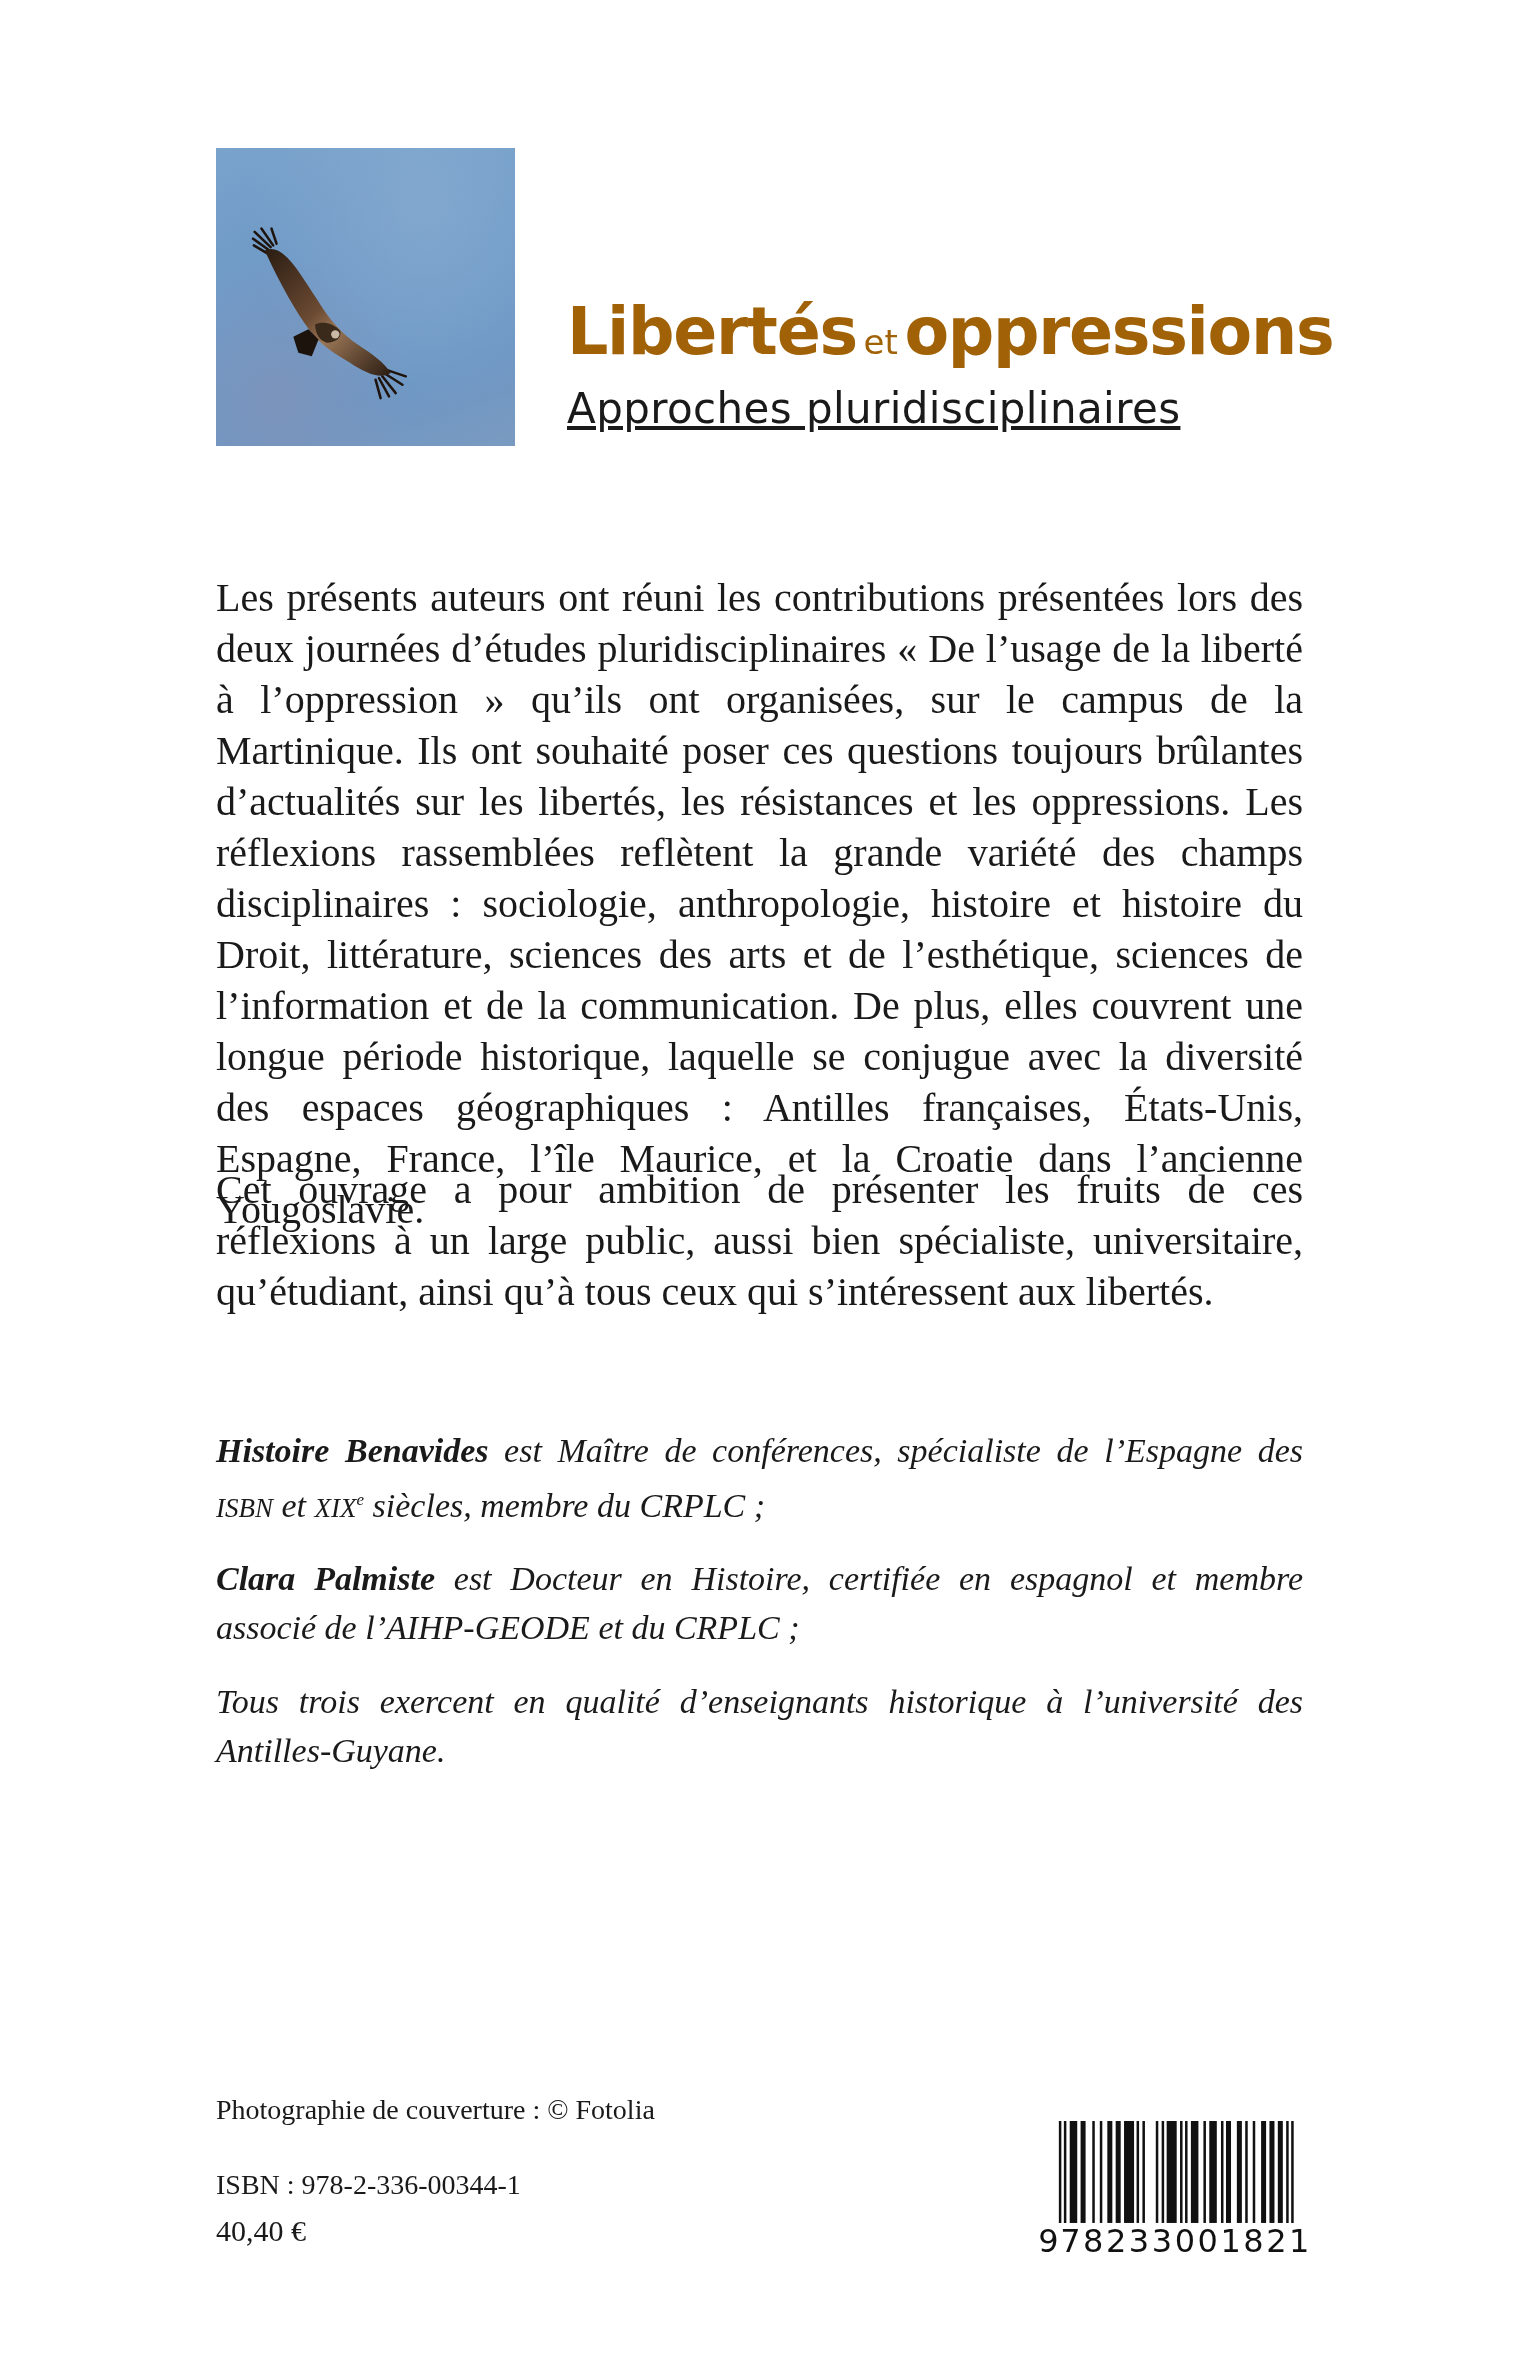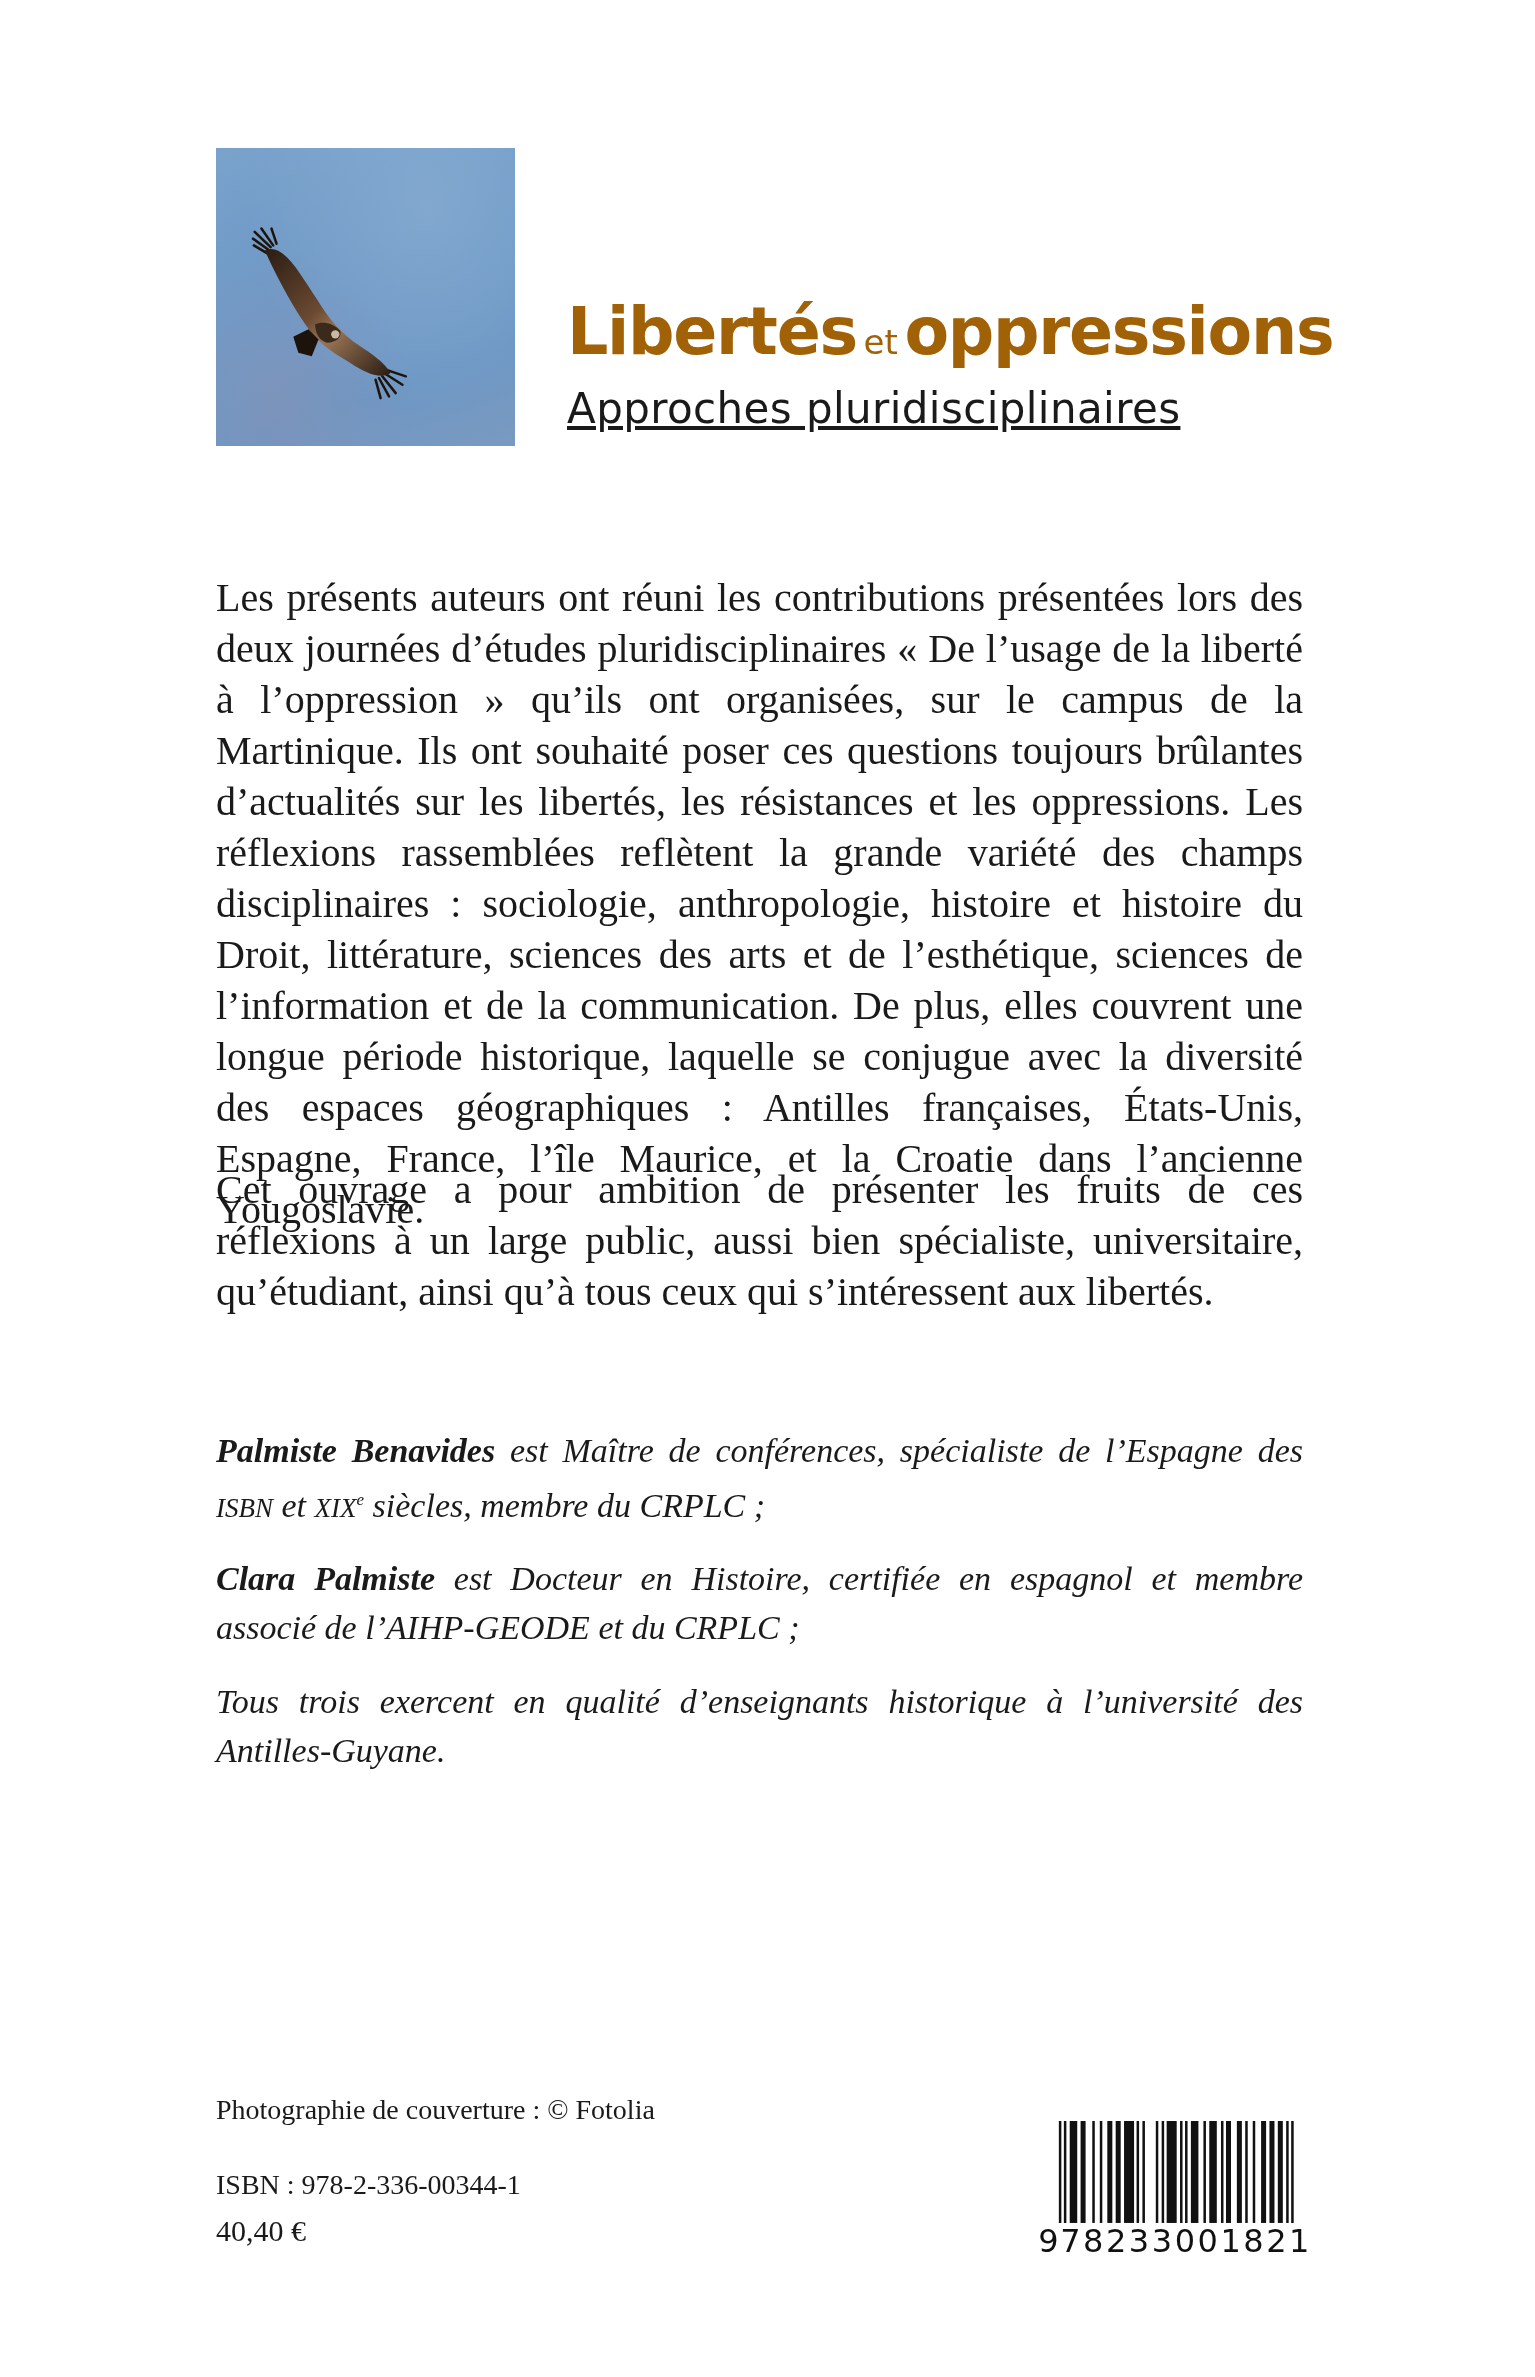--- a/index.html
+++ b/index.html
@@ -208,21 +208,21 @@
     <span>Libertés</span><span class="conj">et</span><span>oppressions</span>
   </div>
   <div class="subtitle">Approches pluridisciplinaires</div>
 </div>
 
 <p class="body-text para-1">Les présents auteurs ont réuni les contributions présentées lors des deux journées d’études pluridisciplinaires « De l’usage de la liberté à l’oppression » qu’ils ont organisées, sur le campus de la Martinique. Ils ont souhaité poser ces questions toujours brûlantes d’actualités sur les libertés, les résistances et les oppressions. Les réflexions rassemblées reflètent la grande variété des champs disciplinaires : sociologie, anthropologie, histoire et histoire du Droit, littérature, sciences des arts et de l’esthétique, sciences de l’information et de la communication. De plus, elles couvrent une longue période historique, laquelle se conjugue avec la diversité des espaces géographiques : Antilles françaises, États-Unis, Espagne, France, l’île Maurice, et la Croatie dans l’ancienne Yougoslavie.</p>
 <p class="body-text para-2">Cet ouvrage a pour ambition de présenter les fruits de ces réflexions à un large public, aussi bien spécialiste, universitaire, qu’étudiant, ainsi qu’à tous ceux qui s’intéressent aux libertés.</p>
 
 <div class="authors">
   <p class="author-entry">
-    <span class="author-name">Palmiste Benavides</span><span> est Maître de conférences, spécialiste de l’Espagne des </span><span class="roman-sc">ISBN</span><span> et </span><span class="roman-sc">XIX</span><span class="sup-e">e</span><span> siècles, membre du CRPLC ;</span>
+    <span class="author-name">Histoire Benavides</span><span> est Maître de conférences, spécialiste de l’Espagne des </span><span class="roman-sc">ISBN</span><span> et </span><span class="roman-sc">XIX</span><span class="sup-e">e</span><span> siècles, membre du CRPLC ;</span>
   </p>
   <p class="author-entry">
     <span class="author-name">Clara Palmiste</span><span> est Docteur en Histoire, certifiée en espagnol et membre associé de l’AIHP-GEODE et du CRPLC ;</span>
   </p>
   <p class="author-entry author-closing">Tous trois exercent en qualité d’enseignants historique à l’université des Antilles-Guyane.</p>
 </div>
 
 <div class="footer-credit">Photographie de couverture : © Fotolia</div>
 <div class="isbn">ISBN : 978-2-336-00344-1</div>
 <div class="price">40,40 €</div>

